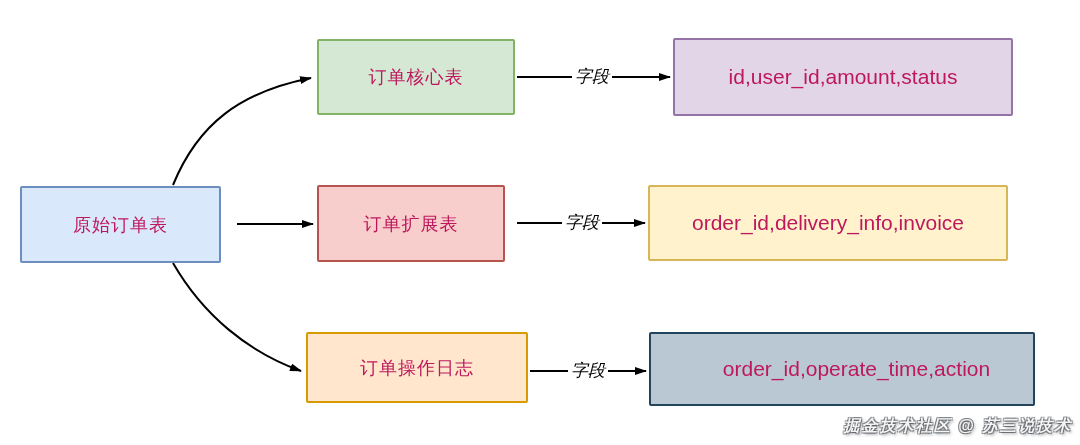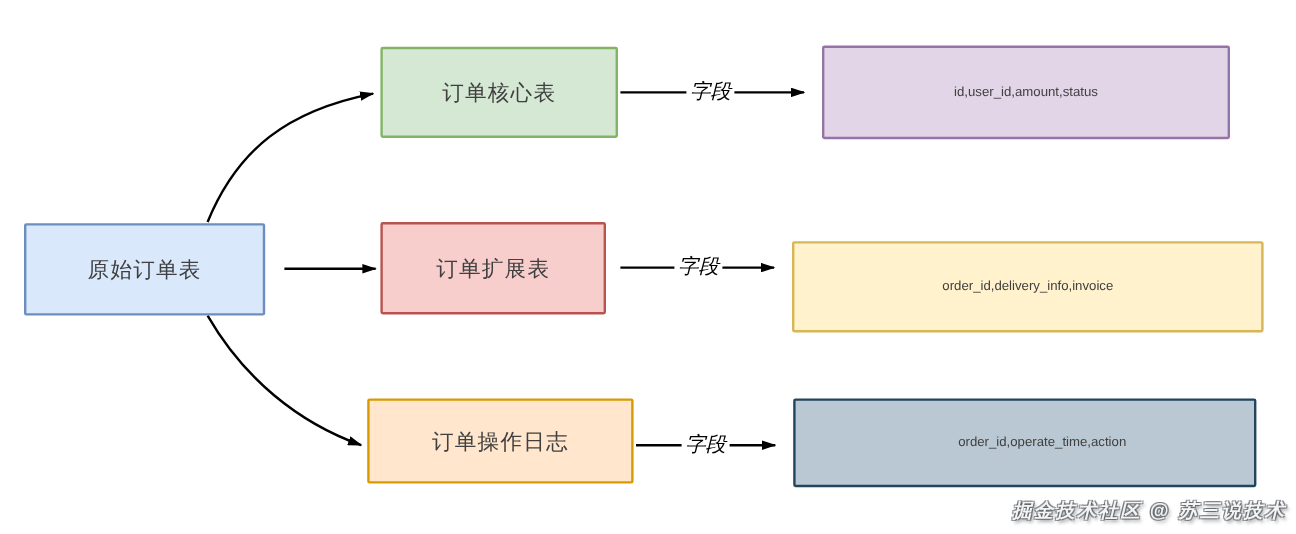--- a/index.html
+++ b/index.html
@@ -13,24 +13,24 @@
   }
   .edges-svg { position: absolute; left: 0; top: 0; width: 1080px; height: 445px; }
   .node {
     position: absolute;
     box-sizing: border-box;
     border: 2px solid #000;
     border-radius: 2px;
     display: flex;
     align-items: center;
     justify-content: center;
-    color: #404040;
+    color: #be185d;
   }
   .node.cjk { font-size: 18px; letter-spacing: 1px; }
-  .node.fields { font-size: 11px; margin-left: 12px; }
+  .node.fields { font-size: 21px; }
   .edge-label {
     position: absolute;
     transform: translate(-50%, -50%);
     background: #ffffff;
     padding: 0 3px;
     font-size: 17px;
     color: #000000;
     white-space: nowrap;
     line-height: 1.2;
     font-style: italic;
@@ -80,21 +80,21 @@
     <span>订单核心表</span>
   </div>
   <div class="node fields" style="left: 673px; top: 38px; width: 340px; height: 78px; background-color: rgb(225, 213, 231); border-color: rgb(150, 115, 166);">
     <span>id,user_id,amount,status</span>
   </div>
   <span class="edge-label" style="left:592px; top:77px;">字段</span>
 
   <div class="node cjk" style="left: 317px; top: 185px; width: 188px; height: 77px; background-color: rgb(248, 206, 204); border-color: rgb(184, 84, 80);">
     <span>订单扩展表</span>
   </div>
-  <div class="node fields" style="left: 648px; top: 201px; width: 393px; height: 76px; background-color: rgb(255, 242, 204); border-color: rgb(214, 182, 86);">
+  <div class="node fields" style="left: 648px; top: 185px; width: 360px; height: 76px; background-color: rgb(255, 242, 204); border-color: rgb(214, 182, 86);">
     <span>order_id,delivery_info,invoice</span>
   </div>
   <span class="edge-label" style="left:582px; top:223px;">字段</span>
 
   <div class="node cjk" style="left: 306px; top: 332px; width: 222px; height: 71px; background-color: rgb(255, 230, 204); border-color: rgb(215, 155, 0);">
     <span>订单操作日志</span>
   </div>
   <div class="node fields" style="left: 649px; top: 332px; width: 386px; height: 74px; background-color: rgb(186, 200, 211); border-color: rgb(35, 68, 93); padding-left: 29px;">
     <span>order_id,operate_time,action</span>
   </div>

